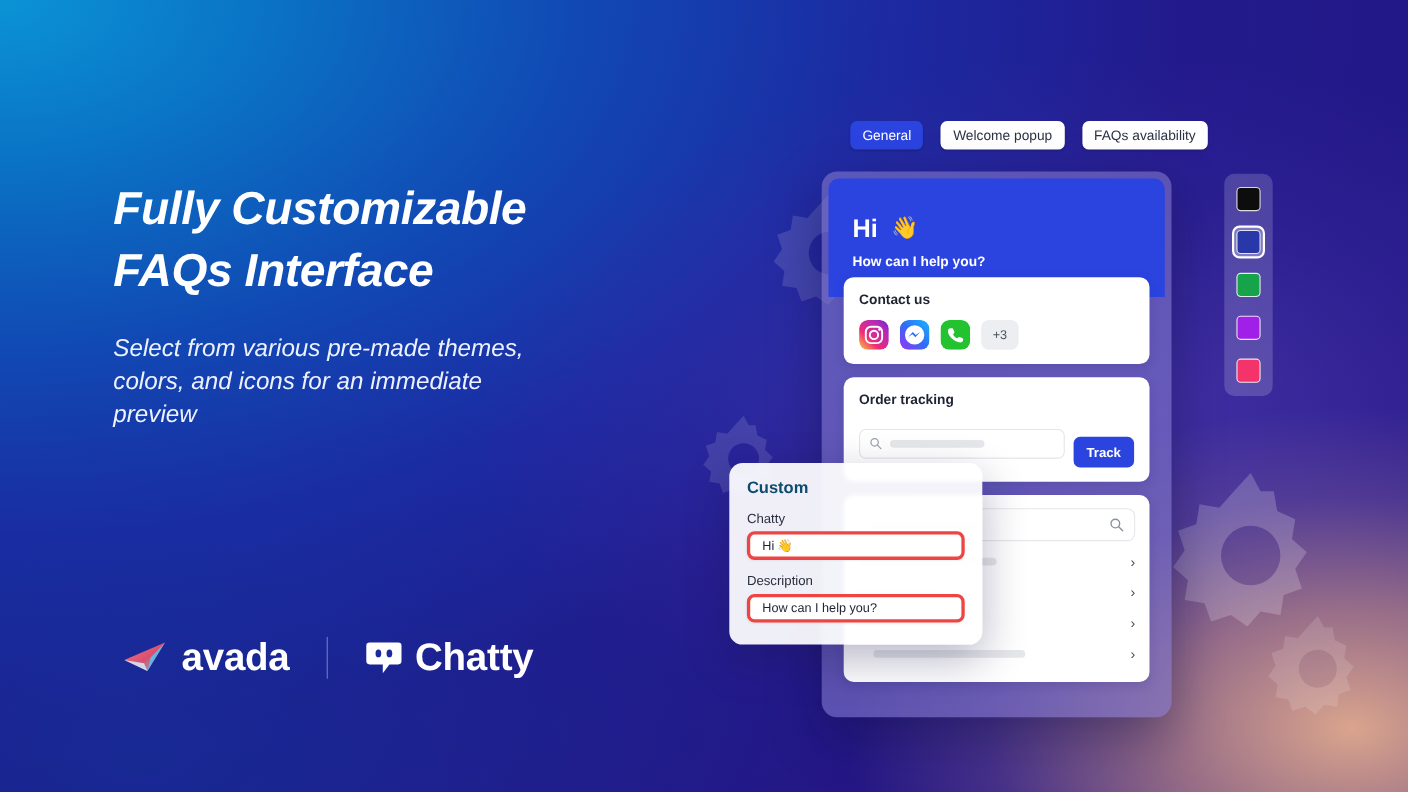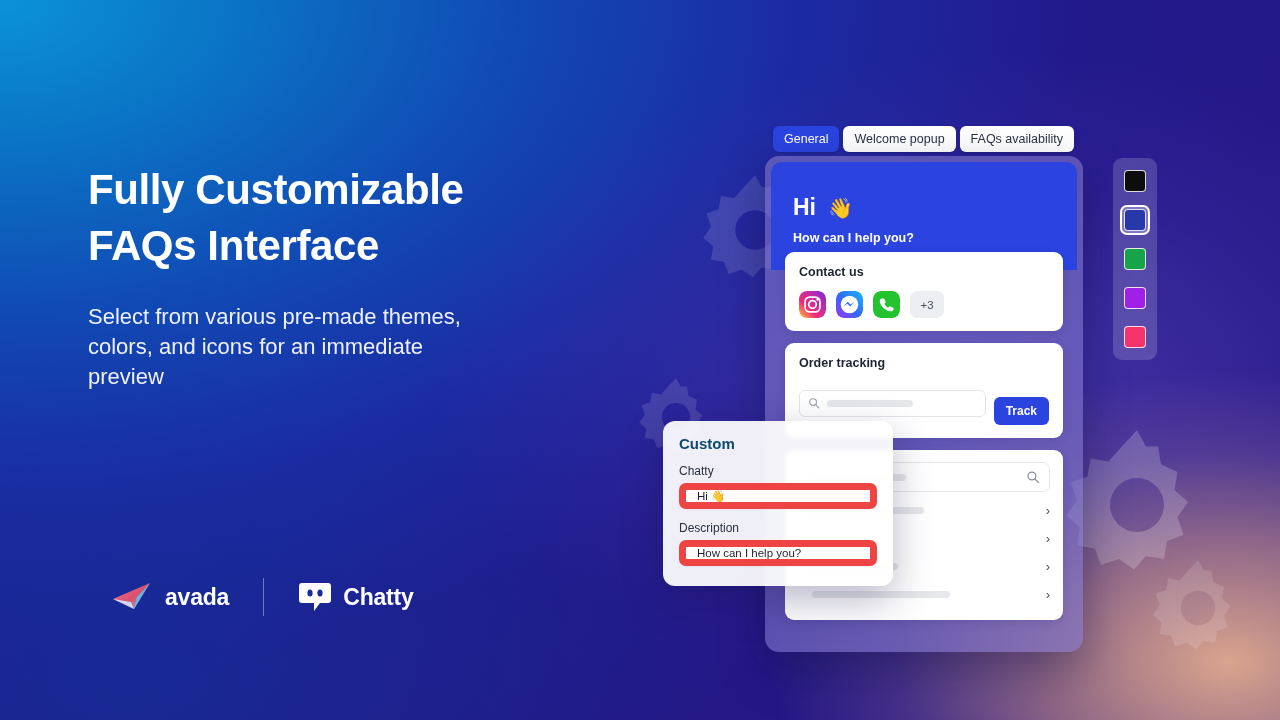--- a/index.html
+++ b/index.html
@@ -37,21 +37,21 @@
       radial-gradient(80% 80% at 10% 95%, rgba(10,60,160,0.45) 0%, rgba(10,40,140,0.0) 60%);
   }
   
   .gear { position: absolute; opacity: 0.16; fill: #ffffff; }
   .gear.g1 { left: 700px;  top: 175px; width: 110px; height: 110px; opacity: 0.13;}
   .gear.g2 { left: 637px;  top: 378px; width: 78px;  height: 78px;  opacity: 0.12;}
   .gear.g3 { left: 1062px; top: 430px; width: 150px; height: 150px; opacity: 0.20;}
   .gear.g4 { left: 1150px; top: 560px; width: 96px;  height: 96px;  opacity: 0.13;}
 
   
-  .hero { position: absolute; left: 88px; top: 162px; width: 520px; }
+  .hero { position: absolute; left: 103px; top: 162px; width: 520px; font-style: italic; }
   .hero h1 {
     color: #ffffff;
     font-size: 42px;
     line-height: 56px;
     font-weight: 700;
     letter-spacing: -0.4px;
   }
   .hero p {
     margin-top: 28px;
     color: #eef2ff;
@@ -59,42 +59,42 @@
     line-height: 30px;
     font-weight: 400;
     max-width: 400px;
   }
   
   .brands {
     position: absolute; left: 112px; top: 578px;
     display: flex; align-items: center; gap: 22px;
   }
   .brand { display: flex; align-items: center; gap: 11px; }
-  .brand-name { color: #fff; font-size: 23px; font-weight: 700; letter-spacing: -0.2px; }
+  .brand-name { color: #fff; font-size: 35px; font-weight: 700; letter-spacing: -0.2px; }
   .divider { width: 1px; height: 38px; background: rgba(255,255,255,0.38); margin: 0 12px; }
 
   
   .tabs {
-    position: absolute; left: 773px; top: 126px;
-    display: flex; gap: 4px; align-items: center;
+    position: absolute; left: 773px; top: 110px;
+    display: flex; gap: 16px; align-items: center;
   }
   .tab {
     font-size: 12.5px;
     padding: 6px 11px;
     border-radius: 6px;
     background: #ffffff;
     color: #2b3245;
     white-space: nowrap;
     box-shadow: 0 1px 2px rgba(0,0,0,0.18);
   }
   .tab.active { background: #2b44e0; color: #ffffff; }
 
   
   .widget-frame {
-    position: absolute; left: 765px; top: 156px;
+    position: absolute; left: 747px; top: 156px;
     width: 318px; height: 496px;
     background: rgba(126,116,200,0.62);
     border-radius: 14px;
     padding: 6px;
     box-shadow: 0 18px 46px rgba(10,10,60,0.40);
     overflow: hidden;
   }
   .widget {
     position: relative;
     width: 100%; height: 100%;
@@ -171,21 +171,21 @@
     background: rgba(255,255,255,0.93);
     border-radius: 12px;
     box-shadow: 0 14px 40px rgba(20,15,70,0.30);
     padding: 14px 16px;
     backdrop-filter: blur(2px);
   }
   .custom-title { font-size: 15px; font-weight: 700; color: #0c4a6e; }
   .field-label { font-size: 12px; color: #2a2f3d; margin-top: 12px; margin-bottom: 5px; }
   .field-input {
     background: #ffffff;
-    border: 7px solid #ef4444;
+    border: 3px solid #ef4444;
     border-radius: 7px;
     height: 26px;
     display: flex; align-items: center;
     padding: 0 11px;
     font-size: 11.5px; color: #1c2130;
     box-shadow: 0 1px 2px rgba(0,0,0,0.05);
     gap: 3px;
   }
 
   

